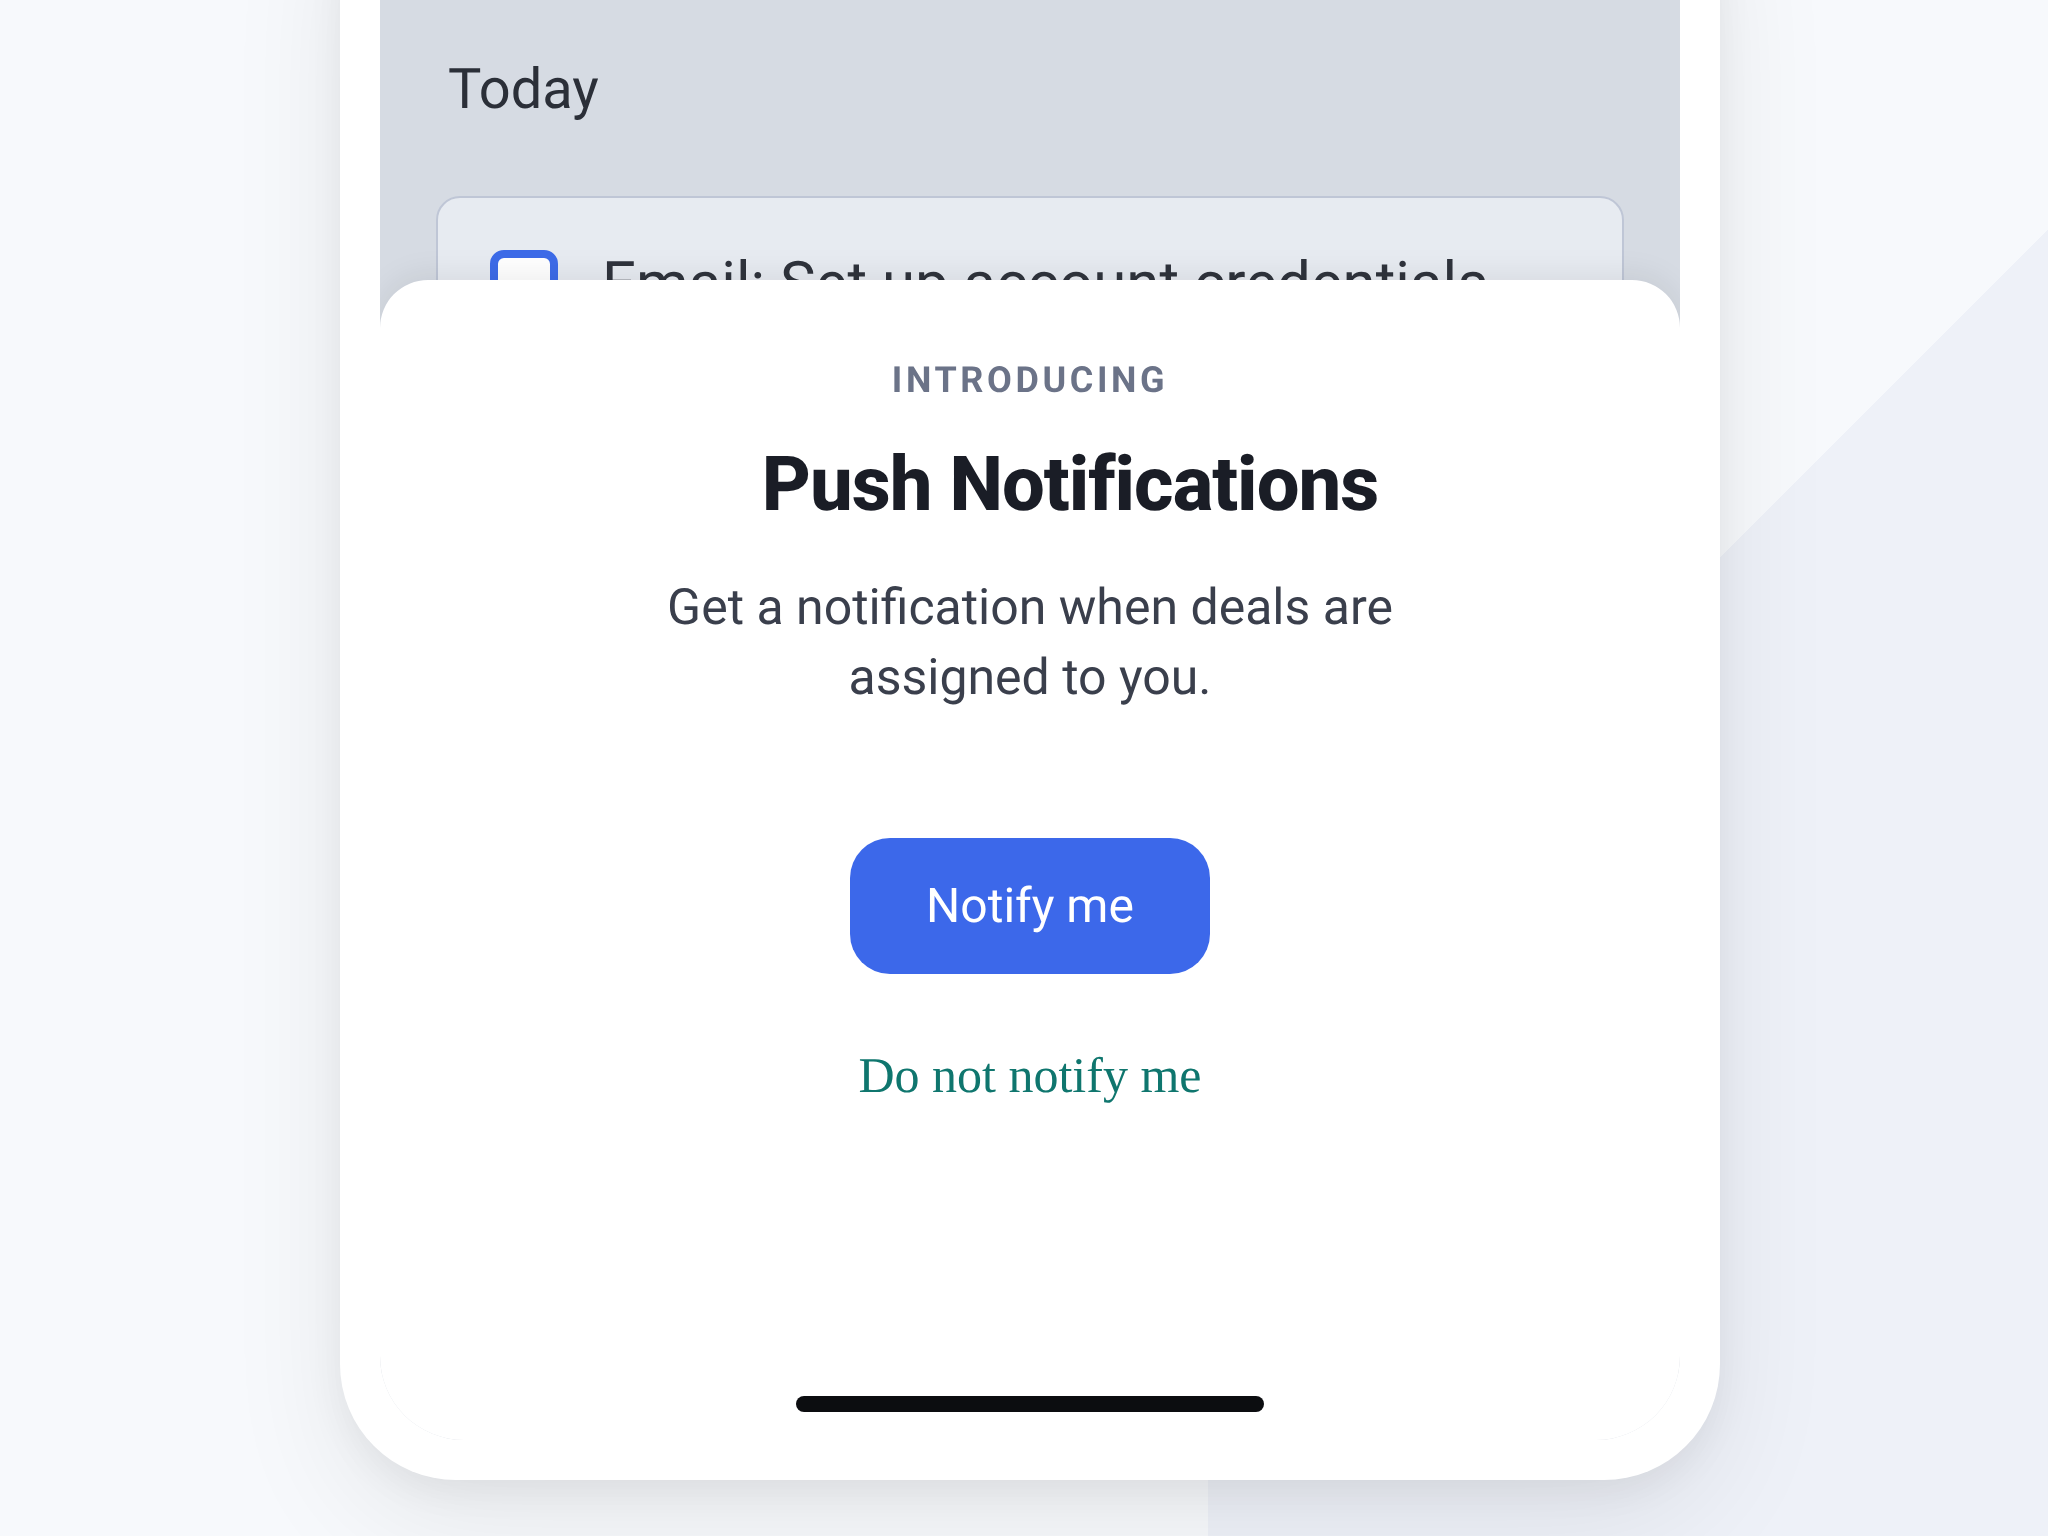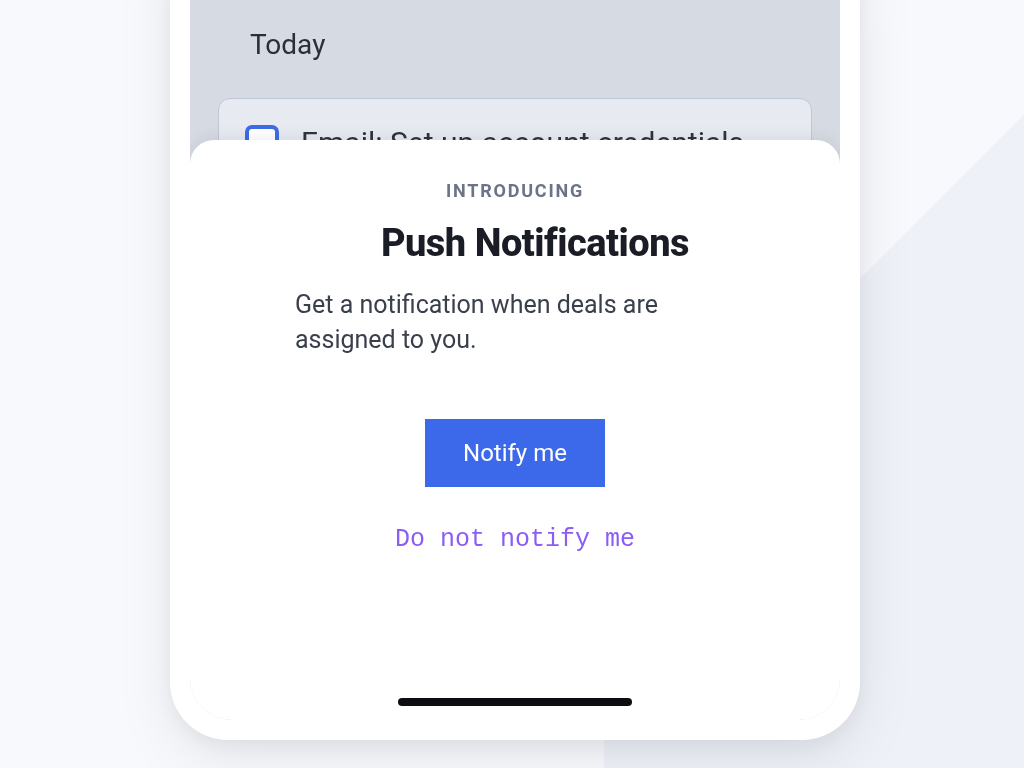--- a/index.html
+++ b/index.html
@@ -49,21 +49,20 @@
       height: 100%;
       position: relative;
     }
     .section-label {
       position: absolute;
       top: 88px;
       left: 34px;
       font-size: 28px;
       font-weight: 400;
       color: #2b2f38;
-      margin-left: 26px;
     }
     .task-card {
       position: absolute;
       top: 158px;
       left: 28px;
       right: 28px;
       height: 88px;
       background: #e7ebf1;
       border: 1px solid #bfc6d6;
       border-radius: 12px;
@@ -115,45 +114,45 @@
       font-weight: 800;
       color: #1a1d26;
       margin-bottom: 22px;
       letter-spacing: -0.5px;
       margin-left: 40px;
     }
     .subcopy {
       font-size: 25px;
       font-weight: 400;
       color: #3a3f4c;
-      text-align: left;
+      text-align: center;
       line-height: 1.4;
       margin-bottom: 62px;
       max-width: 440px;
     }
     .primary-btn {
       background: #3c68ea;
       color: #ffffff;
       border: none;
-      border-radius: 0;
+      border-radius: 20px;
       padding: 20px 38px;
       font-size: 24px;
       font-weight: 400;
       cursor: pointer;
       margin-bottom: 38px;
       font-family: inherit;
     }
     .secondary-link {
       background: transparent;
       border: none;
-      color: #8b5cf6;
+      color: #0f766e;
       font-size: 25px;
       font-weight: 400;
       cursor: pointer;
-      font-family: Liberation Mono, monospace;
+      font-family: Liberation Serif, serif;
     }
     .home-indicator {
       position: absolute;
       bottom: 14px;
       left: 50%;
       transform: translateX(-50%);
       width: 234px;
       height: 8px;
       background: #0c0d10;
       border-radius: 10px;

